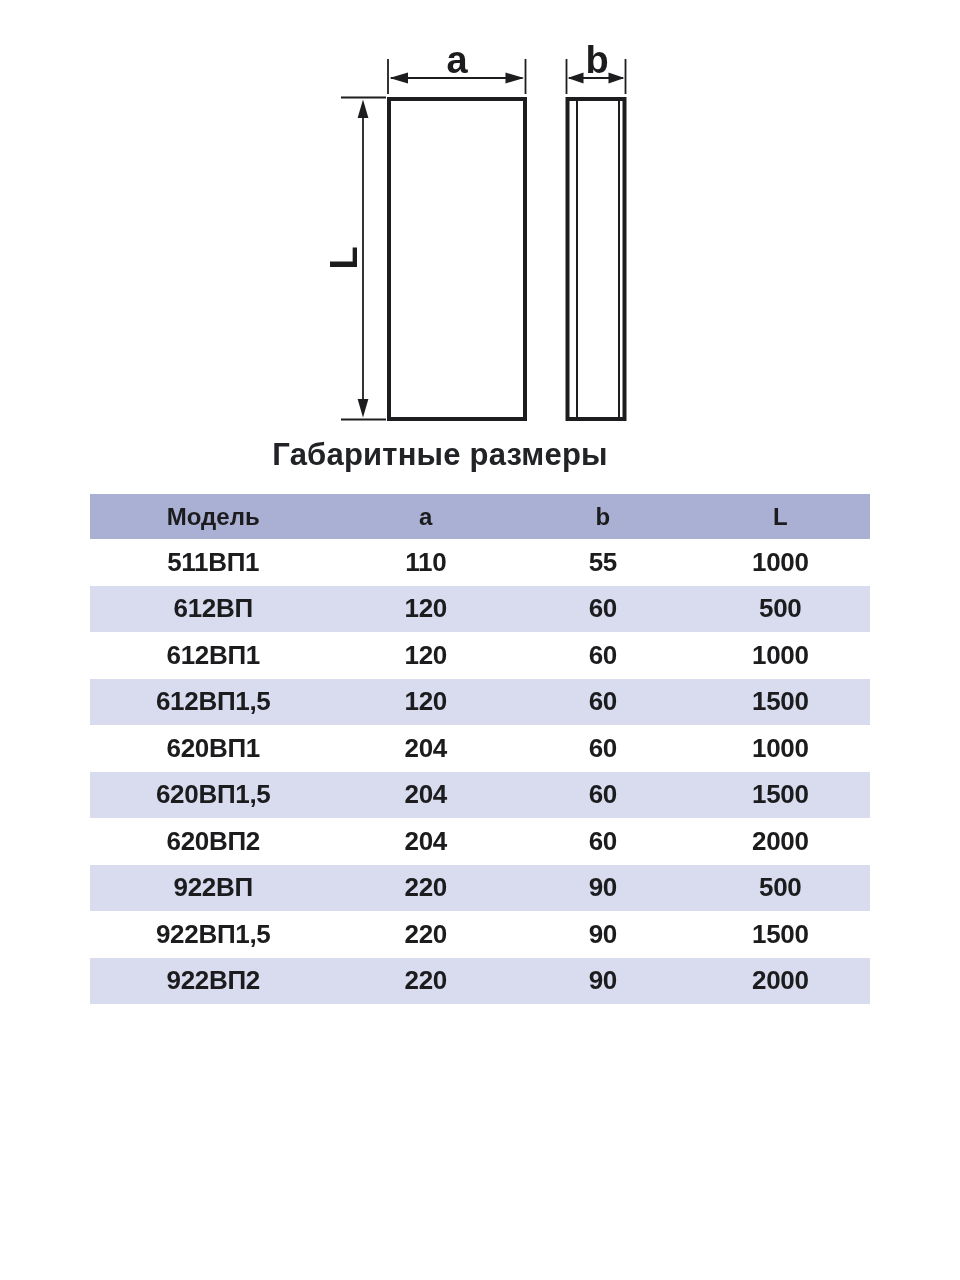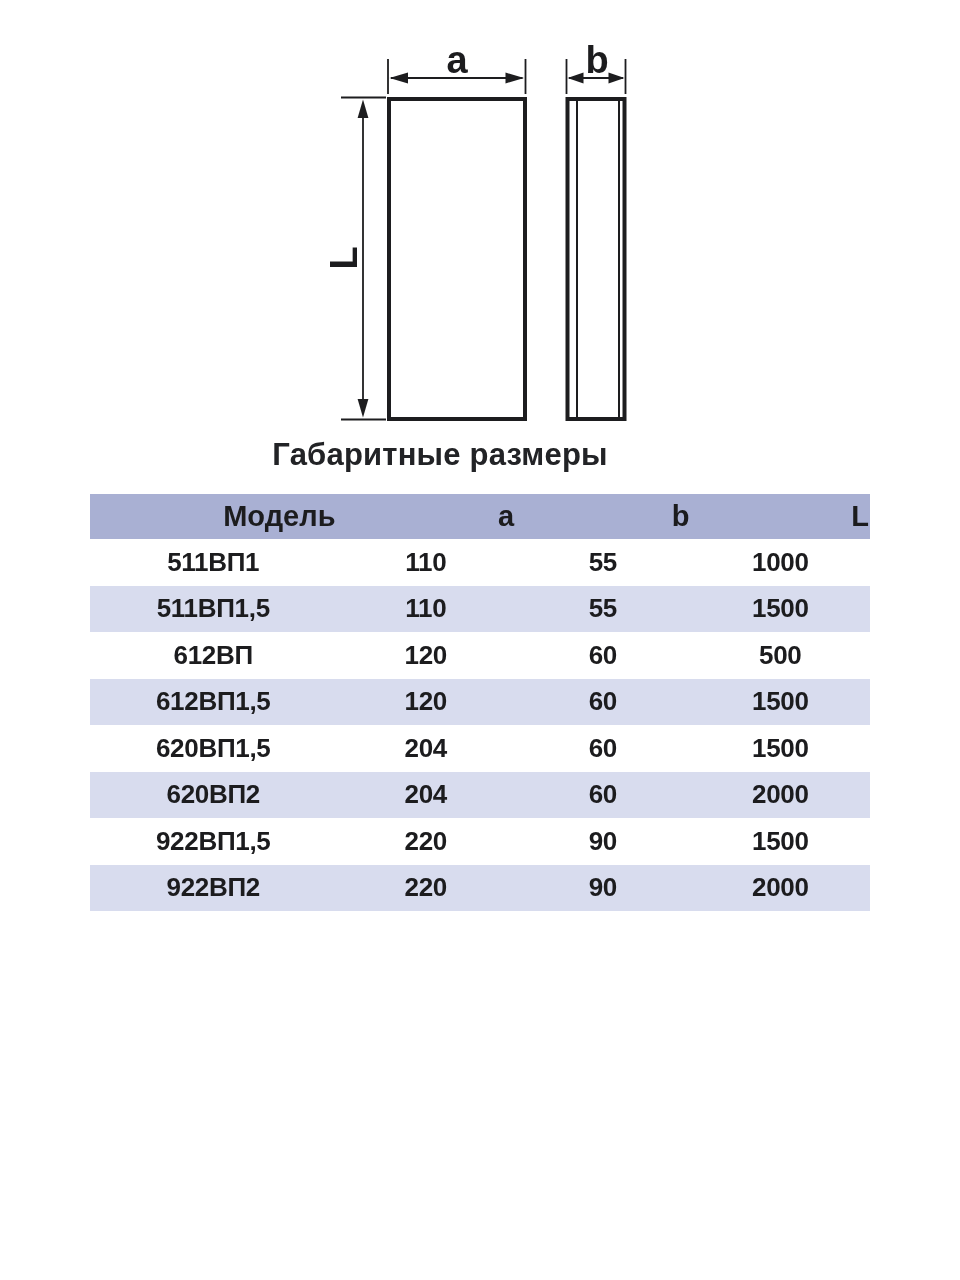--- a/index.html
+++ b/index.html
@@ -26,21 +26,21 @@
   }
 
   
   .spec-table{
     position:absolute;left:90px;top:494px;width:780px;
     border-collapse:collapse;table-layout:fixed;
     color:var(--text);font-weight:bold;
   }
   .spec-table th{
     height:43px;background:var(--header-bg);
-    font-size:29px;font-weight:bold;text-align:right;vertical-align:middle;
+    font-size:24px;font-weight:bold;text-align:center;vertical-align:middle;
   }
   .spec-table td{
     height:44.5px;font-size:26px;letter-spacing:-.3px;
     text-align:center;vertical-align:middle;background:#ffffff;
   }
   .spec-table tbody tr:nth-child(even) td{background:var(--row-alt-bg);}
 </style>
 </head>
 <body>
 
@@ -94,48 +94,60 @@
       </tr>
     </thead>
     <tbody>
         <tr>
           <td>511ВП1</td>
           <td>110</td>
           <td>55</td>
           <td>1000</td>
         </tr>
         <tr>
-          <td>511ВП1,5</td>
-          <td>110</td>
-          <td>55</td>
-          <td>1500</td>
-        </tr>
-        <tr>
           <td>612ВП</td>
           <td>120</td>
           <td>60</td>
           <td>500</td>
         </tr>
         <tr>
+          <td>612ВП1</td>
+          <td>120</td>
+          <td>60</td>
+          <td>1000</td>
+        </tr>
+        <tr>
           <td>612ВП1,5</td>
           <td>120</td>
           <td>60</td>
           <td>1500</td>
+        </tr>
+        <tr>
+          <td>620ВП1</td>
+          <td>204</td>
+          <td>60</td>
+          <td>1000</td>
         </tr>
         <tr>
           <td>620ВП1,5</td>
           <td>204</td>
           <td>60</td>
           <td>1500</td>
         </tr>
         <tr>
           <td>620ВП2</td>
           <td>204</td>
           <td>60</td>
           <td>2000</td>
+        </tr>
+        <tr>
+          <td>922ВП</td>
+          <td>220</td>
+          <td>90</td>
+          <td>500</td>
         </tr>
         <tr>
           <td>922ВП1,5</td>
           <td>220</td>
           <td>90</td>
           <td>1500</td>
         </tr>
         <tr>
           <td>922ВП2</td>
           <td>220</td>

